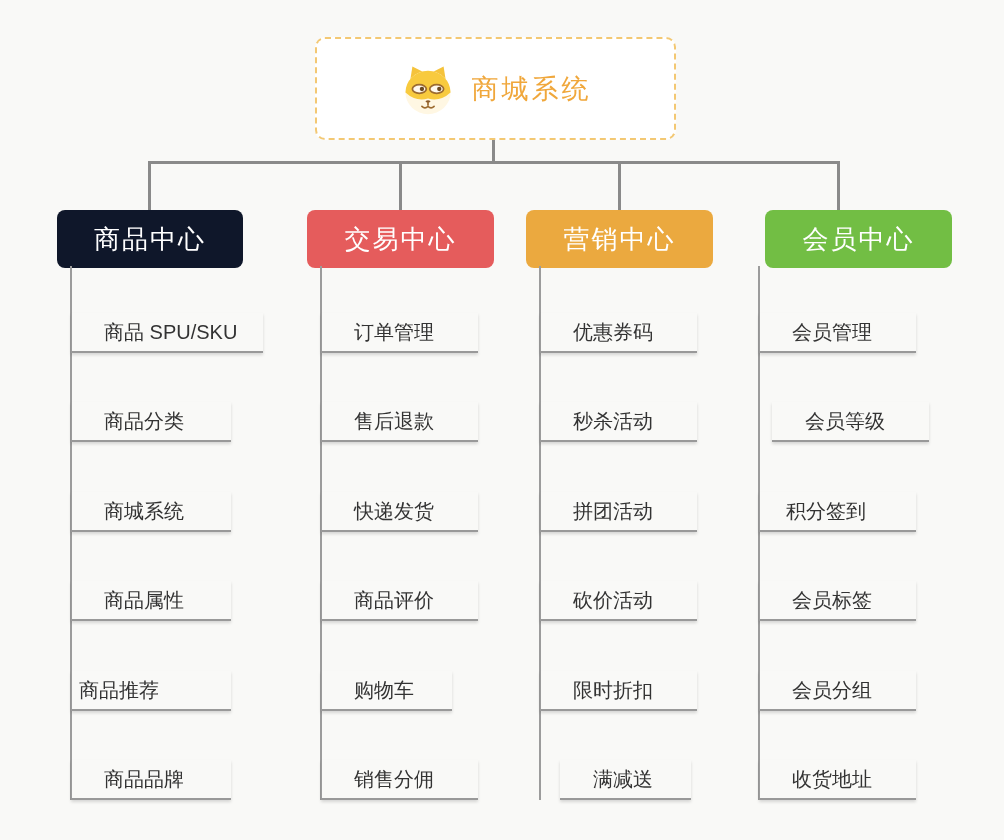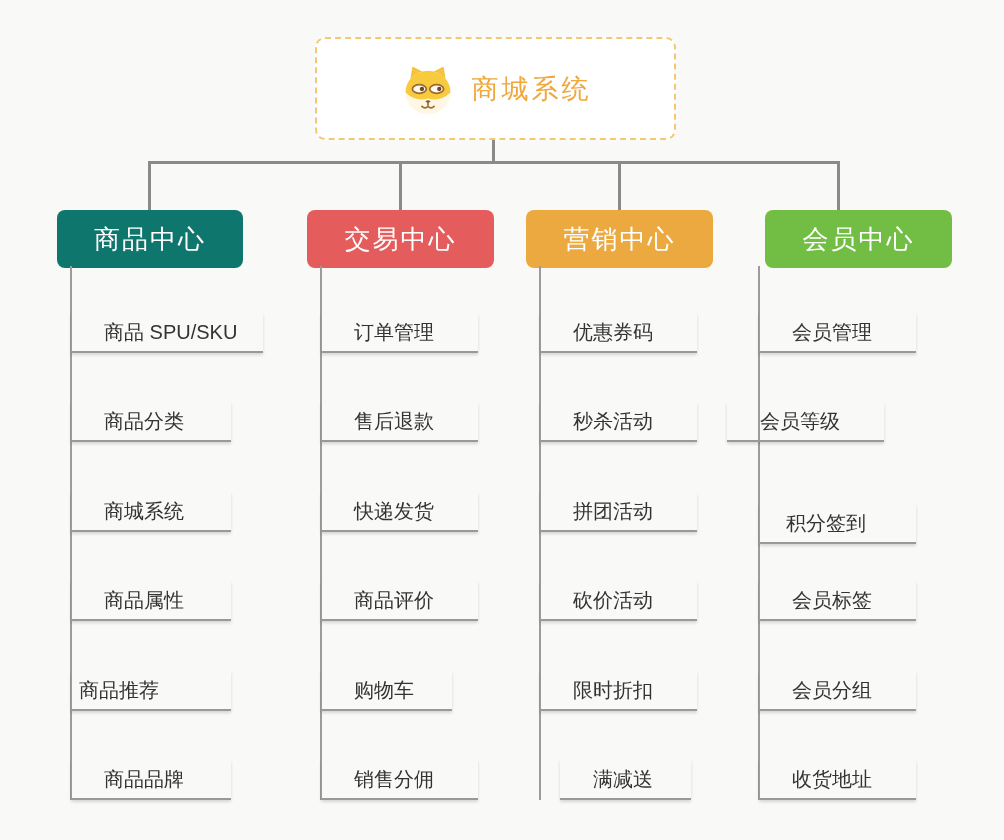--- a/index.html
+++ b/index.html
@@ -28,21 +28,21 @@
   .line{position:absolute;background:#8a8a8a;}
   .spine{position:absolute;width:2px;background:#9c9c9c;}
 
   
   .branch-box{
     position:absolute;top:210px;height:58px;border-radius:8px;
     display:flex;align-items:center;justify-content:center;
     color:#ffffff;font-size:26px;letter-spacing:2px;
     box-sizing:border-box;
   }
-  .branch-blue{left:57px;width:186px;background:#0f766e;}
+  .branch-blue{left:57px;width:186px;background:#0f172a;}
   .branch-red{left:307px;width:187px;background:#e55c5c;}
   .branch-orange{left:526px;width:187px;background:#eba93f;}
   .branch-green{left:745px;width:187px;background:#72be44;margin-left:20px;}
 
   
   .leaf{
     position:absolute;height:40px;box-sizing:border-box;
     border-bottom:2px solid #999999;
     box-shadow:0 2px 3px rgba(0,0,0,0.14);
     display:flex;align-items:flex-end;
@@ -104,19 +104,19 @@
   <div class="leaf" style="left:321px;top:760px;width:157px;">销售分佣</div>
 
   <div class="leaf" style="left:540px;top:313px;width:157px;">优惠券码</div>
   <div class="leaf" style="left:540px;top:402px;width:157px;">秒杀活动</div>
   <div class="leaf" style="left:540px;top:492px;width:157px;">拼团活动</div>
   <div class="leaf" style="left:540px;top:581px;width:157px;">砍价活动</div>
   <div class="leaf" style="left:540px;top:671px;width:157px;">限时折扣</div>
   <div class="leaf" style="left:540px;top:760px;width:131px;margin-left:20px;">满减送</div>
 
   <div class="leaf" style="left:759px;top:313px;width:157px;">会员管理</div>
-  <div class="leaf" style="left:727px;top:402px;width:157px;text-align:center;">会员等级</div>
-  <div class="leaf" style="left:759px;top:504px;width:157px;padding-left:27px;">积分签到</div>
+  <div class="leaf" style="left:772px;top:402px;width:157px;text-align:center;">会员等级</div>
+  <div class="leaf" style="left:759px;top:492px;width:157px;padding-left:27px;">积分签到</div>
   <div class="leaf" style="left:759px;top:581px;width:157px;">会员标签</div>
   <div class="leaf" style="left:759px;top:671px;width:157px;">会员分组</div>
   <div class="leaf" style="left:759px;top:760px;width:157px;">收货地址</div>
 
 </div>
 
 </body></html>

